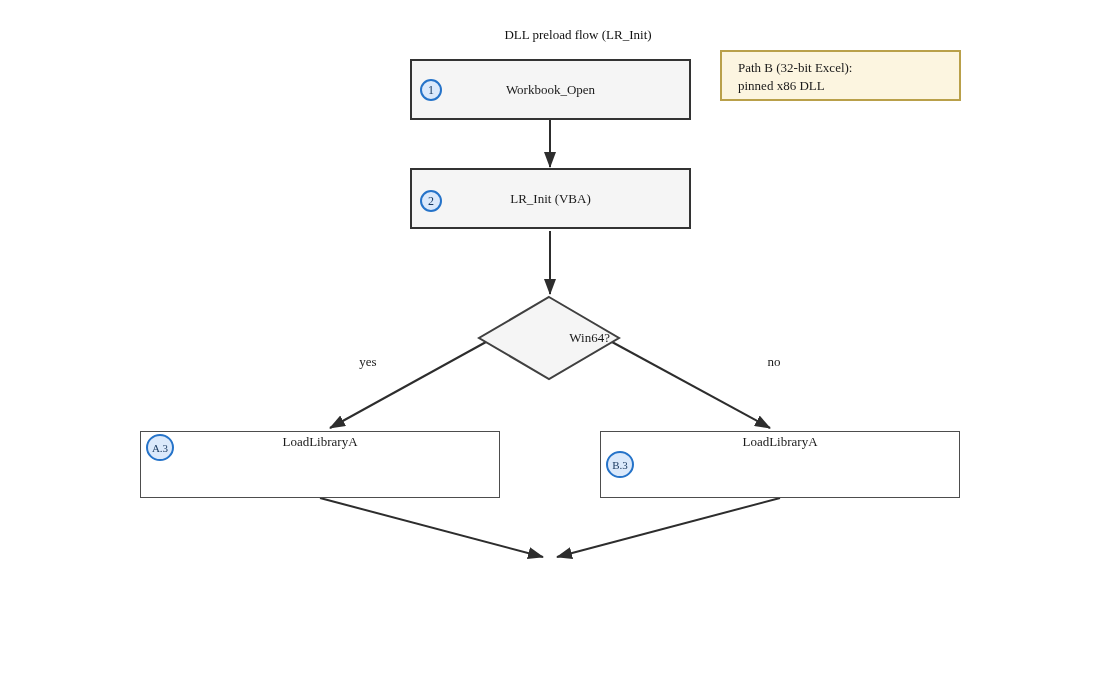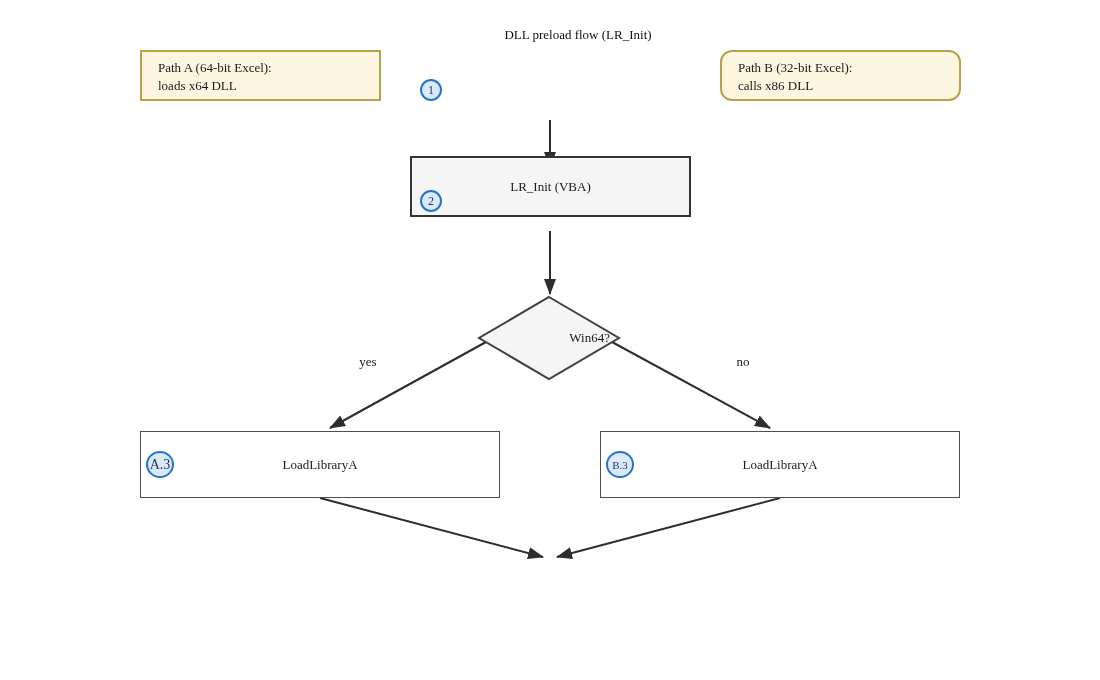--- a/index.html
+++ b/index.html
@@ -10,53 +10,53 @@
   .abs{position:absolute;box-sizing:border-box;}
   #title{
     left:0;top:27px;width:1100px;text-align:center;
     font-size:13px;color:#111;z-index:3;margin-left:28px;
   }
   .note{
     background:#fcf5e0;border:2px solid #b9a04a;
     font-size:13px;line-height:18px;padding:7px 0 0 16px;z-index:2;
   }
   #note-a{left:140px;top:50px;width:241px;height:51px;}
-  #note-b{left:720px;top:50px;width:241px;height:51px;border-radius:12px;}
+  #note-b{left:720px;top:50px;width:241px;height:51px;}
   .proc{
     background:#f5f5f5;border:2px solid #333333;
     display:flex;align-items:center;justify-content:center;
     font-size:13px;z-index:2;
   }
   #node-workbook-open{left:410px;top:59px;width:281px;height:61px;}
-  #node-lr-init{left:410px;top:156px;width:281px;height:61px;}
+  #node-lr-init{left:410px;top:168px;width:281px;height:61px;}
   #node-dll-pinned{left:371px;top:561px;width:359px;height:58px;}
   .loadbox{
     background:#ffffff;border:1.5px solid #4d4d4d;
-    display:flex;flex-direction:column;align-items:center;justify-content:center;
+    display:flex;flex-direction:column;align-items:center;
     font-size:13px;line-height:20px;z-index:2;gap:48px;
   }
   #node-load-x64{left:140px;top:431px;width:360px;height:67px;}
   #node-load-x86{left:600px;top:431px;width:360px;height:67px;}
   .badge{
     position:absolute;box-sizing:border-box;border-radius:50%;
     background:#dbe9fb;border:2px solid #2573c9;color:#17375e;
     display:flex;align-items:center;justify-content:center;
     font-size:12px;z-index:4;
   }
   #badge-1{left:420px;top:79px;width:22px;height:22px;}
   #badge-2{left:420px;top:190px;width:22px;height:22px;}
-  #badge-a3{left:146px;top:451px;width:28px;height:27px;font-size:14px;}
+  #badge-a3{left:146px;top:434px;width:28px;height:27px;font-size:11px;}
   #badge-b3{left:606px;top:451px;width:28px;height:27px;font-size:11px;}
   #decision-label{
     left:489px;top:330px;width:121px;text-align:right;
     font-size:13px;z-index:3;
   }
   .edge-label{font-size:13px;z-index:3;text-align:center;}
   #edge-label-yes{left:348px;top:354px;width:40px;}
-  #edge-label-no{left:723px;top:354px;width:40px;}
+  #edge-label-no{left:754px;top:354px;width:40px;}
   #wires{position:absolute;left:0;top:0;z-index:1;}
 </style>
 </head>
 <body>
 
 <div id="canvas">
 
   <svg id="wires" width="1100" height="680">
     <defs>
       <marker id="arrow" markerUnits="userSpaceOnUse" markerWidth="16" markerHeight="12" viewBox="0 0 16 12" refX="15" refY="6" orient="auto">
@@ -69,30 +69,29 @@
     <path d="M486,342 L330,428" stroke="#2d2d2d" stroke-width="2" fill="none" marker-end="url(#arrow)"></path>
     <path d="M612,342 L770,428" stroke="#2d2d2d" stroke-width="2" fill="none" marker-end="url(#arrow)"></path>
     <path d="M320,498 L543,557" stroke="#2d2d2d" stroke-width="2" fill="none" marker-end="url(#arrow)"></path>
     <path d="M780,498 L557,557" stroke="#2d2d2d" stroke-width="2" fill="none" marker-end="url(#arrow)"></path>
 
     <polygon points="549,297 619,338 549,379 479,338" fill="#f5f5f5" stroke="#404040" stroke-width="2"></polygon>
   </svg>
 
   <div id="title" class="abs">DLL preload flow (LR_Init)</div>
 
-  <div id="note-a" class="abs note">
-    <div>Path A (64-bit Excel):</div>
-    <div>loads x64 DLL</div>
-  </div>
 
   <div id="note-b" class="abs note">
     <div>Path B (32-bit Excel):</div>
-    <div>calls x86 DLL</div>
+    <div>pinned x86 DLL</div>
   </div>
 
+  <div id="node-workbook-open" class="abs proc">
+    <span>Workbook_Open</span>
+  </div>
   <div id="badge-1" class="badge">1</div>
 
   <div id="node-lr-init" class="abs proc">
     <span>LR_Init (VBA)</span>
   </div>
   <div id="badge-2" class="badge">2</div>
 
   <div id="decision-label" class="abs">Win64?</div>
 
   <div id="edge-label-yes" class="abs edge-label">yes</div>

